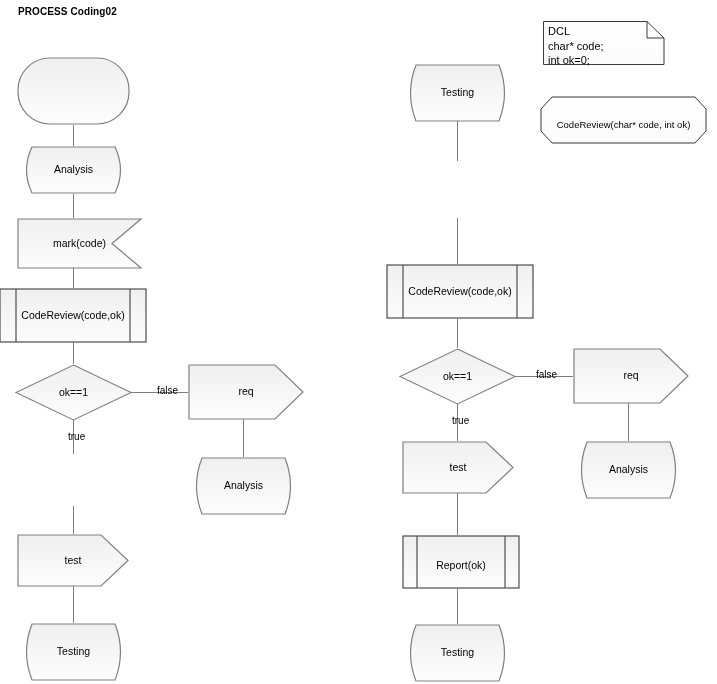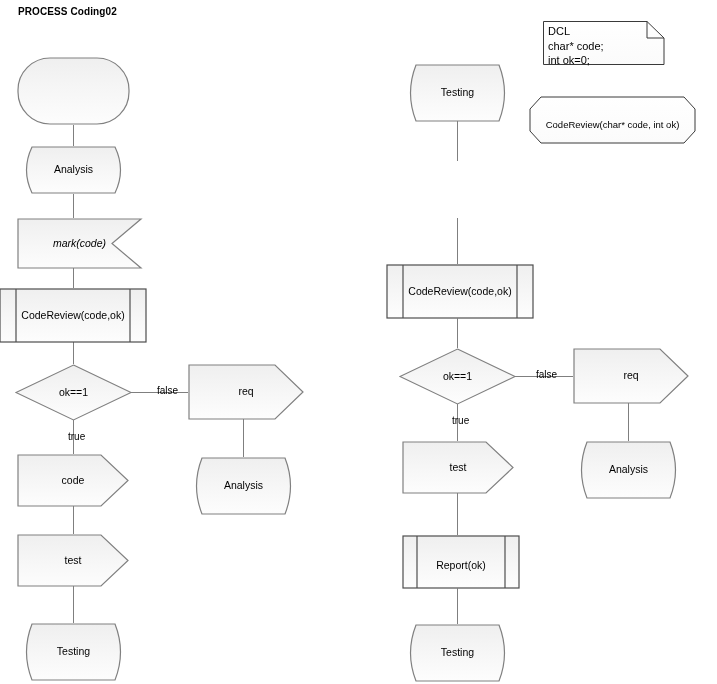--- a/index.html
+++ b/index.html
@@ -113,21 +113,21 @@
 
   <div class="node" style="left:18px; top:146px; width:111px; height:48px;">
     <svg width="111" height="48" viewBox="0 0 111 48">
       <path d="M 14 1 L 97 1 Q 108 24 97 47 L 14 47 Q 3 24 14 1 Z" fill="url(#shapeGrad)" stroke="#808080" stroke-width="1.2"></path>
     </svg>
     <div class="lbl">Analysis</div>
   </div>
 
   <div class="connector v" style="left:73px; top:268px; height:20px;"></div>
 
-  <div class="node" style="left:17px; top:218px; width:125px; height:52px;font-style:italic;">
+  <div class="node" style="left:17px; top:218px; width:125px; height:52px;">
     <svg width="125" height="51" viewBox="0 0 125 51">
       <path d="M 1 1 L 124 1 L 95 25.5 L 124 50 L 1 50 Z" fill="url(#shapeGrad)" stroke="#808080" stroke-width="1.2"></path>
     </svg>
     <div class="lbl offset-left">mark(code)</div>
   </div>
 
   <div class="connector v" style="left:73px; top:342px; height:22px;"></div>
 
   <div class="node" style="left:-1px; top:288px; width:148px; height:55px;">
     <svg width="148" height="55" viewBox="0 0 148 55">
@@ -144,26 +144,20 @@
     </svg>
     <div class="lbl">ok==1</div>
   </div>
 
   <div class="connector h" style="left:131px; top:392px; width:57px;"></div>
   <div class="edge-label" style="left:157px; top:385px;">false</div>
 
   <div class="connector v" style="left:73px; top:420px; height:34px;"></div>
   <div class="edge-label" style="left:68px; top:431px;">true</div>
 
-  <div class="node" style="left:17px; top:454px; width:112px; height:53px;">
-    <svg width="112" height="53" viewBox="0 0 112 53">
-      <path d="M 1 1 L 84 1 L 111 26.5 L 84 52 L 1 52 Z" fill="url(#shapeGrad)" stroke="#808080" stroke-width="1.2"></path>
-    </svg>
-    <div class="lbl offset-left">code</div>
-  </div>
 
   <div class="connector v" style="left:73px; top:506px; height:28px;"></div>
 
   <div class="node" style="left:17px; top:534px; width:112px; height:53px;">
     <svg width="112" height="53" viewBox="0 0 112 53">
       <path d="M 1 1 L 84 1 L 111 26.5 L 84 52 L 1 52 Z" fill="url(#shapeGrad)" stroke="#808080" stroke-width="1.2"></path>
     </svg>
     <div class="lbl offset-left">test</div>
   </div>
 
@@ -274,20 +268,20 @@
   <div class="node" style="left:543px; top:21px; width:122px; height:44px;">
     <svg width="122" height="44" viewBox="0 0 122 44">
       <path d="M 0.5 0.5 L 104 0.5 L 121 17 L 121 43.5 L 0.5 43.5 Z" fill="url(#noteGrad)" stroke="#3a3a3a" stroke-width="1"></path>
       <path d="M 104 0.5 L 104 17 L 121 17" fill="none" stroke="#3a3a3a" stroke-width="1"></path>
     </svg>
     <div class="note-text">DCL
 char* code;
 int ok=0;</div>
   </div>
 
-  <div class="node" style="left:529px; top:96px; width:167px; height:58px;padding-left:40px;">
+  <div class="node" style="left:540px; top:96px; width:167px; height:58px;padding-left:40px;">
     <svg width="167" height="48" viewBox="0 0 167 48">
       <path d="M 1 13 L 12 1 L 155 1 L 166 13 L 166 35 L 155 47 L 12 47 L 1 35 Z" fill="url(#noteGrad)" stroke="#3a3a3a" stroke-width="1"></path>
     </svg>
     <div class="lbl" style="font-size:9.5px;">CodeReview(char* code, int ok)</div>
   </div>
 
 </div>
 
 </body></html>

